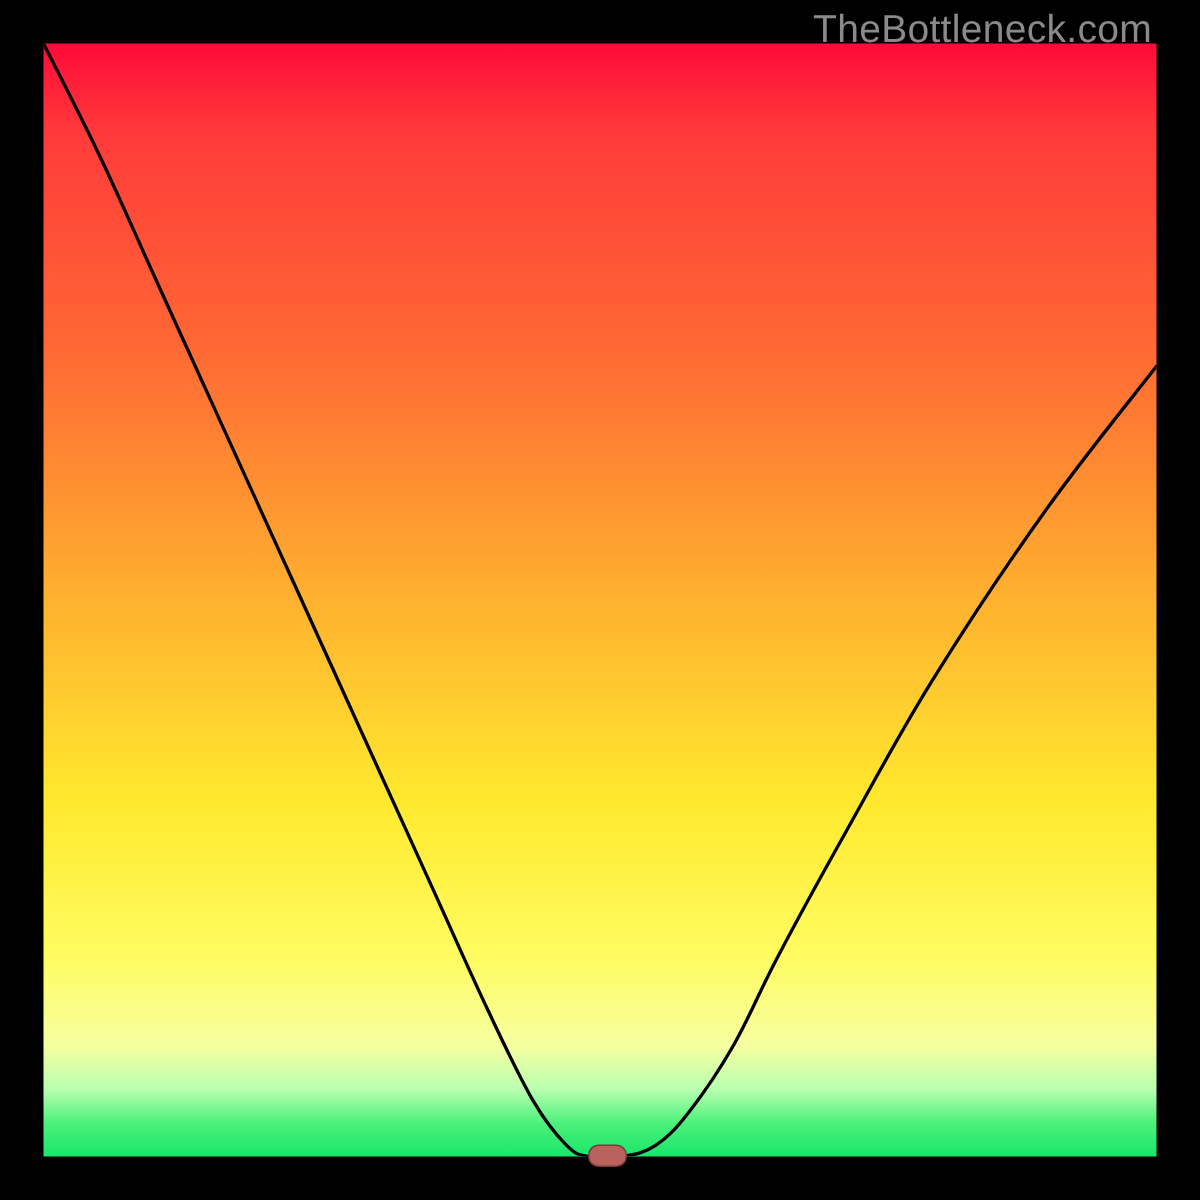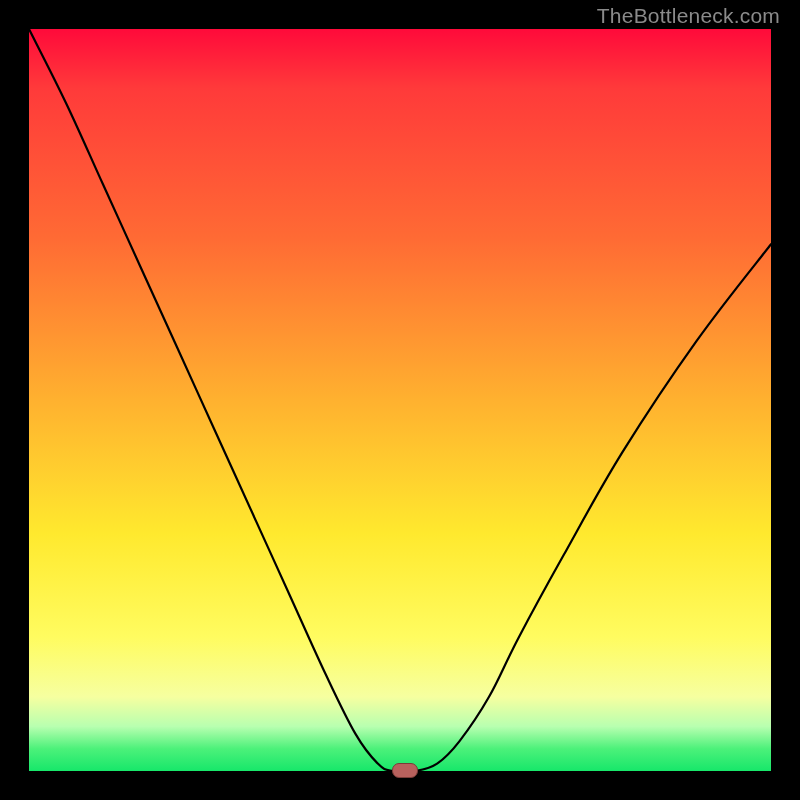--- a/index.html
+++ b/index.html
@@ -36,23 +36,23 @@
       #fffc60 82%,
       #f6ffa0 90%,
       #b8ffb0 94%,
       #4cf17a 97%,
       #17e76a 100%
     );
   }
   .watermark {
     position: absolute;
     top: 4px;
-    right: 20px;
+    right: 32px;
     color: #8a8a8a;
-    font-size: 21px;
+    font-size: 26px;
     letter-spacing: 0.2px;
     font-weight: 500;
   }
   svg.curve {
     position: absolute;
     top: 0;
     left: 0;
     width: 742px;
     height: 742px;
   }

